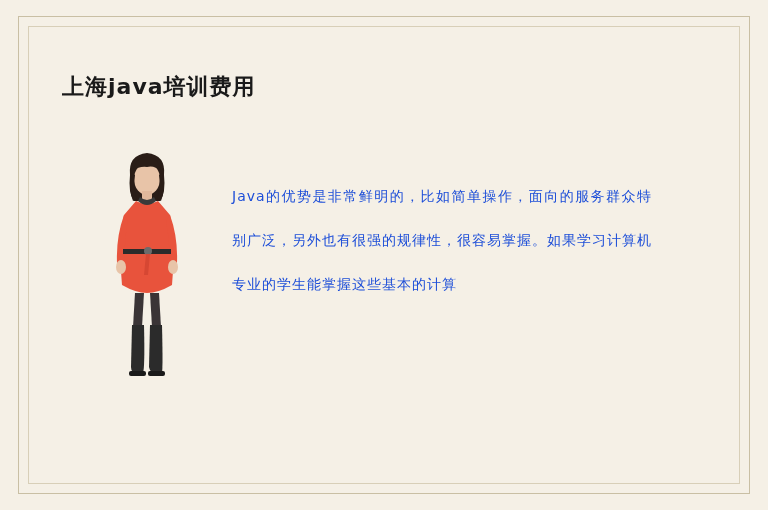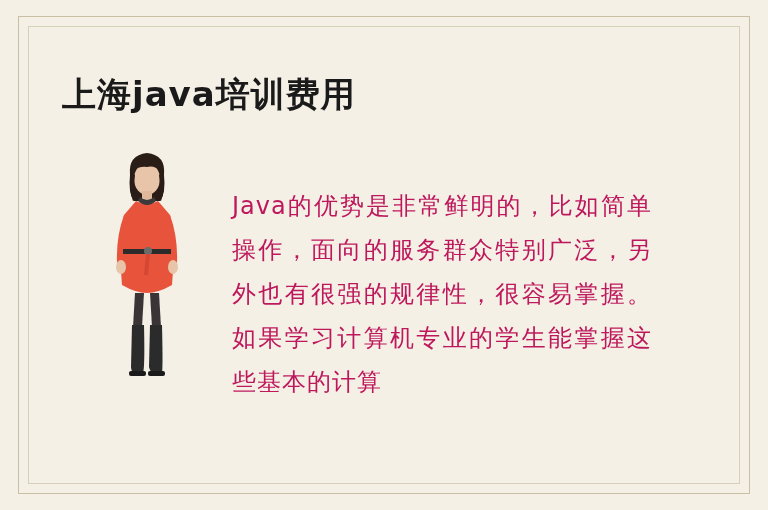--- a/index.html
+++ b/index.html
@@ -35,21 +35,21 @@
     top: 26px;
     right: 28px;
     bottom: 26px;
     border: 1px solid #d8cfb8;
     box-sizing: border-box;
   }
   .title {
     position: absolute;
     left: 62px;
     top: 62px;
-    font-size: 34px;
+    font-size: 22px;
     font-weight: bold;
     color: #1a1a1a;
     letter-spacing: 1px;
     font-family: "DejaVu Sans", "Liberation Sans", sans-serif;
     white-space: nowrap;
     margin-top: 10px;
   }
   .content {
     position: absolute;
     left: 62px;
@@ -62,23 +62,23 @@
     left: 30px;
     top: 5px;
     width: 110px;
     height: 240px;
   }
   .body-text {
     position: absolute;
     left: 170px;
     top: 20px;
     width: 420px;
-    font-size: 24px;
+    font-size: 14px;
     line-height: 44px;
-    color: #be185d;
+    color: #1d4ed8;
     font-family: "DejaVu Sans", "Liberation Sans", sans-serif;
     letter-spacing: 1px;
     text-align: justify;
   }
 </style>
 </head>
 <body>
 
 <div class="page">
 

